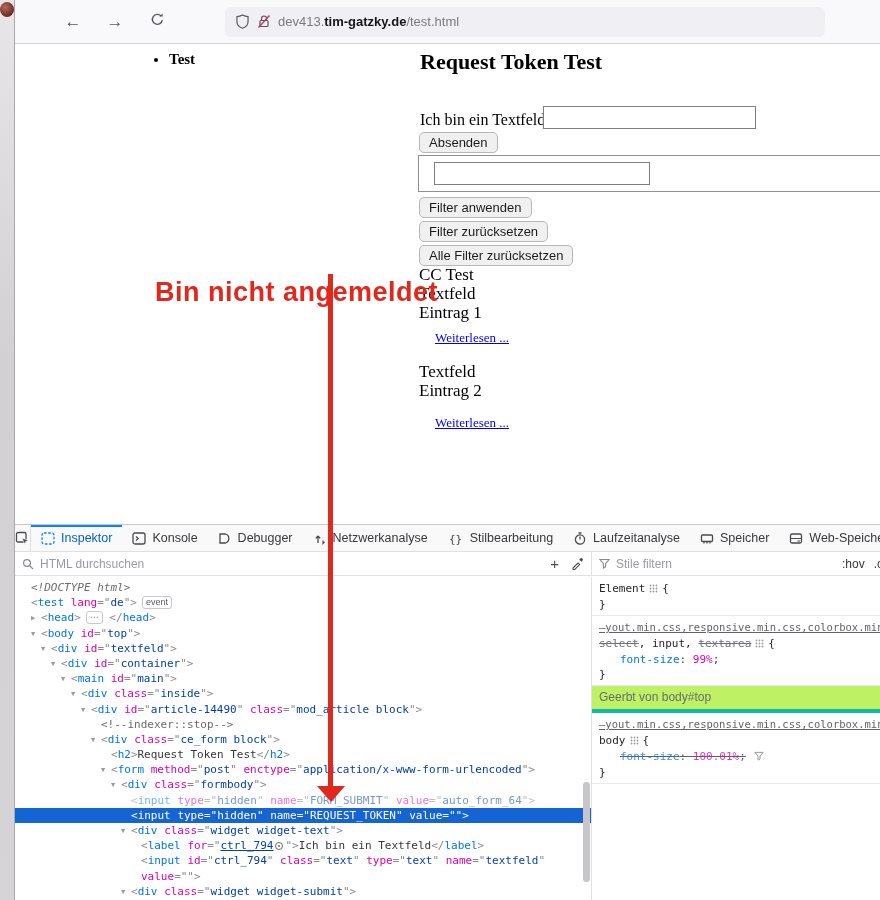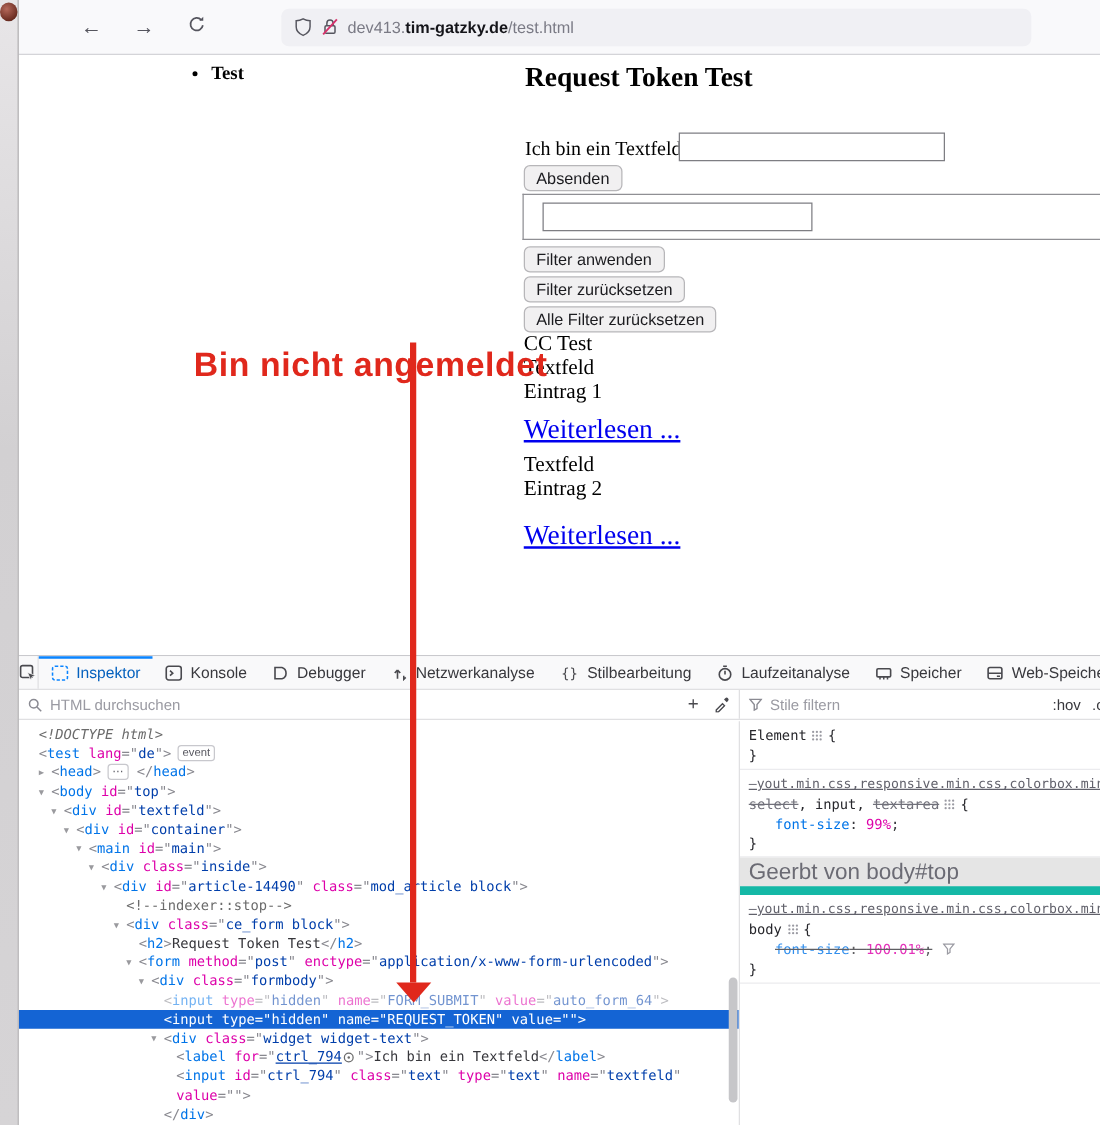--- a/index.html
+++ b/index.html
@@ -38,21 +38,21 @@
   .mac-btn { background:#f1f0f1; border:1px solid #b7b6b9; border-radius:5px; height:21px;
     font-size:13px; color:#1b1b1f; font-family:"Liberation Sans",sans-serif; padding:0 9px; }
   .btn-absenden { left:404px; top:87px; }
   .filter-box { left:403px; top:110px; width:478px; height:37px; border:1px solid #8f8f94; border-right:none; }
   .input2 { left:15px; top:6px; width:216px; position:absolute; }
   .btn-f1 { left:404px; top:152px; }
   .btn-f2 { left:404px; top:176px; }
   .btn-f3 { left:404px; top:200px; }
   .body-lines { left:404px; font-size:17px; line-height:19px; }
   .lines1 { top:220px; } .lines2 { top:317px; }
-  .page-link { left:404px; font-size:22px; color:#0000ee; text-decoration:underline; }
+  .page-link { left:420px; font-size:13px; color:#0000ee; text-decoration:underline; }
   .link1 { top:285px; } .link2 { top:370px; }
 
   
   .annotation-text { position:absolute; left:140px; top:232px; z-index:50;
     font:bold 27px "Liberation Sans",sans-serif; color:#e0281c; letter-spacing:.5px; pointer-events:none; }
   .arrow-shaft { position:absolute; left:328px; top:274px; width:5px; height:512px;
     background:#e0281c; z-index:50; pointer-events:none; }
   .arrow-head { position:absolute; left:317px; top:786px; width:0; height:0; z-index:50;
     border-left:14px solid transparent; border-right:14px solid transparent;
     border-top:16px solid #e0281c; pointer-events:none; }
@@ -108,22 +108,22 @@
     font-size:11px; line-height:15px; background:#fff; }
   .style-rule { padding:4px 0 3px 7px; border-bottom:1px solid #ebebee; white-space:nowrap; }
   .rule-link { display:block; color:#61616b; text-decoration:underline; font-size:10.5px; margin-bottom:1px; }
   .sel-line { color:#26262b; }
   .sel-strike { text-decoration:line-through; color:#70707a;margin-top:43px; }
   .decl { padding-left:21px; }
   .decl .p-name { color:#0074e8; } .decl .p-val { color:#dd00a9; }
   .decl.struck .strikewrap { text-decoration:line-through; opacity:.8; }
   .dotted-grid { display:inline-block; margin:0 4px; vertical-align:-1px; color:#9a9aa2; }
   .funnel-sm { display:inline-block; margin-left:8px; color:#9a9aa2; vertical-align:-1px; }
-  .inherit-header { background:#e5e5e5; color:#6b6b74; padding:4px 7px; border-bottom:7px solid #14b8a6;
-    font-family:"Liberation Sans",sans-serif; font-size:18px; }
+  .inherit-header { background:#bef264; color:#6b6b74; padding:4px 7px; border-bottom:4px solid #14b8a6;
+    font-family:"Liberation Sans",sans-serif; font-size:12px; }
 </style>
 </head>
 <body>
 
 <div class="desktop-strip"></div>
 <div class="avatar"></div>
 
 <div class="browser">
 
   <div class="toolbar">
@@ -307,21 +307,20 @@
             <div class="mk-row" style="padding-left: 76px;"><span class="arrow">▼</span><span class="punct">&lt;</span><span class="tag">div</span><span class="punct"> </span><span class="attr">class</span><span class="punct">="</span><span class="val">ce_form block</span><span class="punct">"&gt;</span></div>
             <div class="mk-row" style="padding-left: 96px;"><span class="punct">&lt;</span><span class="tag">h2</span><span class="punct">&gt;</span><span class="txt">Request Token Test</span><span class="punct">&lt;/</span><span class="tag">h2</span><span class="punct">&gt;</span></div>
             <div class="mk-row" style="padding-left: 86px;"><span class="arrow">▼</span><span class="punct">&lt;</span><span class="tag">form</span><span class="punct"> </span><span class="attr">method</span><span class="punct">="</span><span class="val">post</span><span class="punct">" </span><span class="attr">enctype</span><span class="punct">="</span><span class="val">application/x-www-form-urlencoded</span><span class="punct">"&gt;</span></div>
             <div class="mk-row" style="padding-left: 96px;"><span class="arrow">▼</span><span class="punct">&lt;</span><span class="tag">div</span><span class="punct"> </span><span class="attr">class</span><span class="punct">="</span><span class="val">formbody</span><span class="punct">"&gt;</span></div>
             <div class="mk-row dim" style="padding-left: 116px;"><span class="punct">&lt;</span><span class="tag">input</span><span class="punct"> </span><span class="attr">type</span><span class="punct">="</span><span class="val">hidden</span><span class="punct">" </span><span class="attr">name</span><span class="punct">="</span><span class="val">FORM_SUBMIT</span><span class="punct">" </span><span class="attr">value</span><span class="punct">="</span><span class="val">auto_form_64</span><span class="punct">"&gt;</span></div>
             <div class="mk-row sel" style="padding-left: 116px;"><span class="punct">&lt;</span><span class="tag">input</span><span class="punct"> </span><span class="attr">type</span><span class="punct">="</span><span class="val">hidden</span><span class="punct">" </span><span class="attr">name</span><span class="punct">="</span><span class="val">REQUEST_TOKEN</span><span class="punct">" </span><span class="attr">value</span><span class="punct">=""&gt;</span></div>
             <div class="mk-row" style="padding-left: 106px;"><span class="arrow">▼</span><span class="punct">&lt;</span><span class="tag">div</span><span class="punct"> </span><span class="attr">class</span><span class="punct">="</span><span class="val">widget widget-text</span><span class="punct">"&gt;</span></div>
             <div class="mk-row" style="padding-left: 126px;"><span class="punct">&lt;</span><span class="tag">label</span><span class="punct"> </span><span class="attr">for</span><span class="punct">="</span><span class="vlink">ctrl_794</span><span class="ticon"></span><span class="punct">"&gt;</span><span class="txt">Ich bin ein Textfeld</span><span class="punct">&lt;/</span><span class="tag">label</span><span class="punct">&gt;</span></div>
             <div class="mk-row" style="padding-left: 126px;"><span class="punct">&lt;</span><span class="tag">input</span><span class="punct"> </span><span class="attr">id</span><span class="punct">="</span><span class="val">ctrl_794</span><span class="punct">" </span><span class="attr">class</span><span class="punct">="</span><span class="val">text</span><span class="punct">" </span><span class="attr">type</span><span class="punct">="</span><span class="val">text</span><span class="punct">" </span><span class="attr">name</span><span class="punct">="</span><span class="val">textfeld</span><span class="punct">"</span></div>
             <div class="mk-row" style="padding-left: 126px;"><span class="attr">value</span><span class="punct">=""&gt;</span></div>
-            <div class="mk-row" style="padding-left: 116px;"><span class="punct">&lt;/</span><span class="tag">div</span><span class="punct">&gt;</span></div>
             <div class="mk-row" style="padding-left: 106px;"><span class="arrow">▼</span><span class="punct">&lt;</span><span class="tag">div</span><span class="punct"> </span><span class="attr">class</span><span class="punct">="</span><span class="val">widget widget-submit</span><span class="punct">"&gt;</span></div>
           </div>
         <div class="mk-scrollbar">
           <div class="mk-thumb"></div>
         </div>
       </div>
       <div class="styles-pane">
         <div id="styles-list">
             <div class="style-rule">
               <div class="sel-line"><span>Element</span><span class="dotted-grid"><svg width="9" height="9" viewBox="0 0 9 9">

